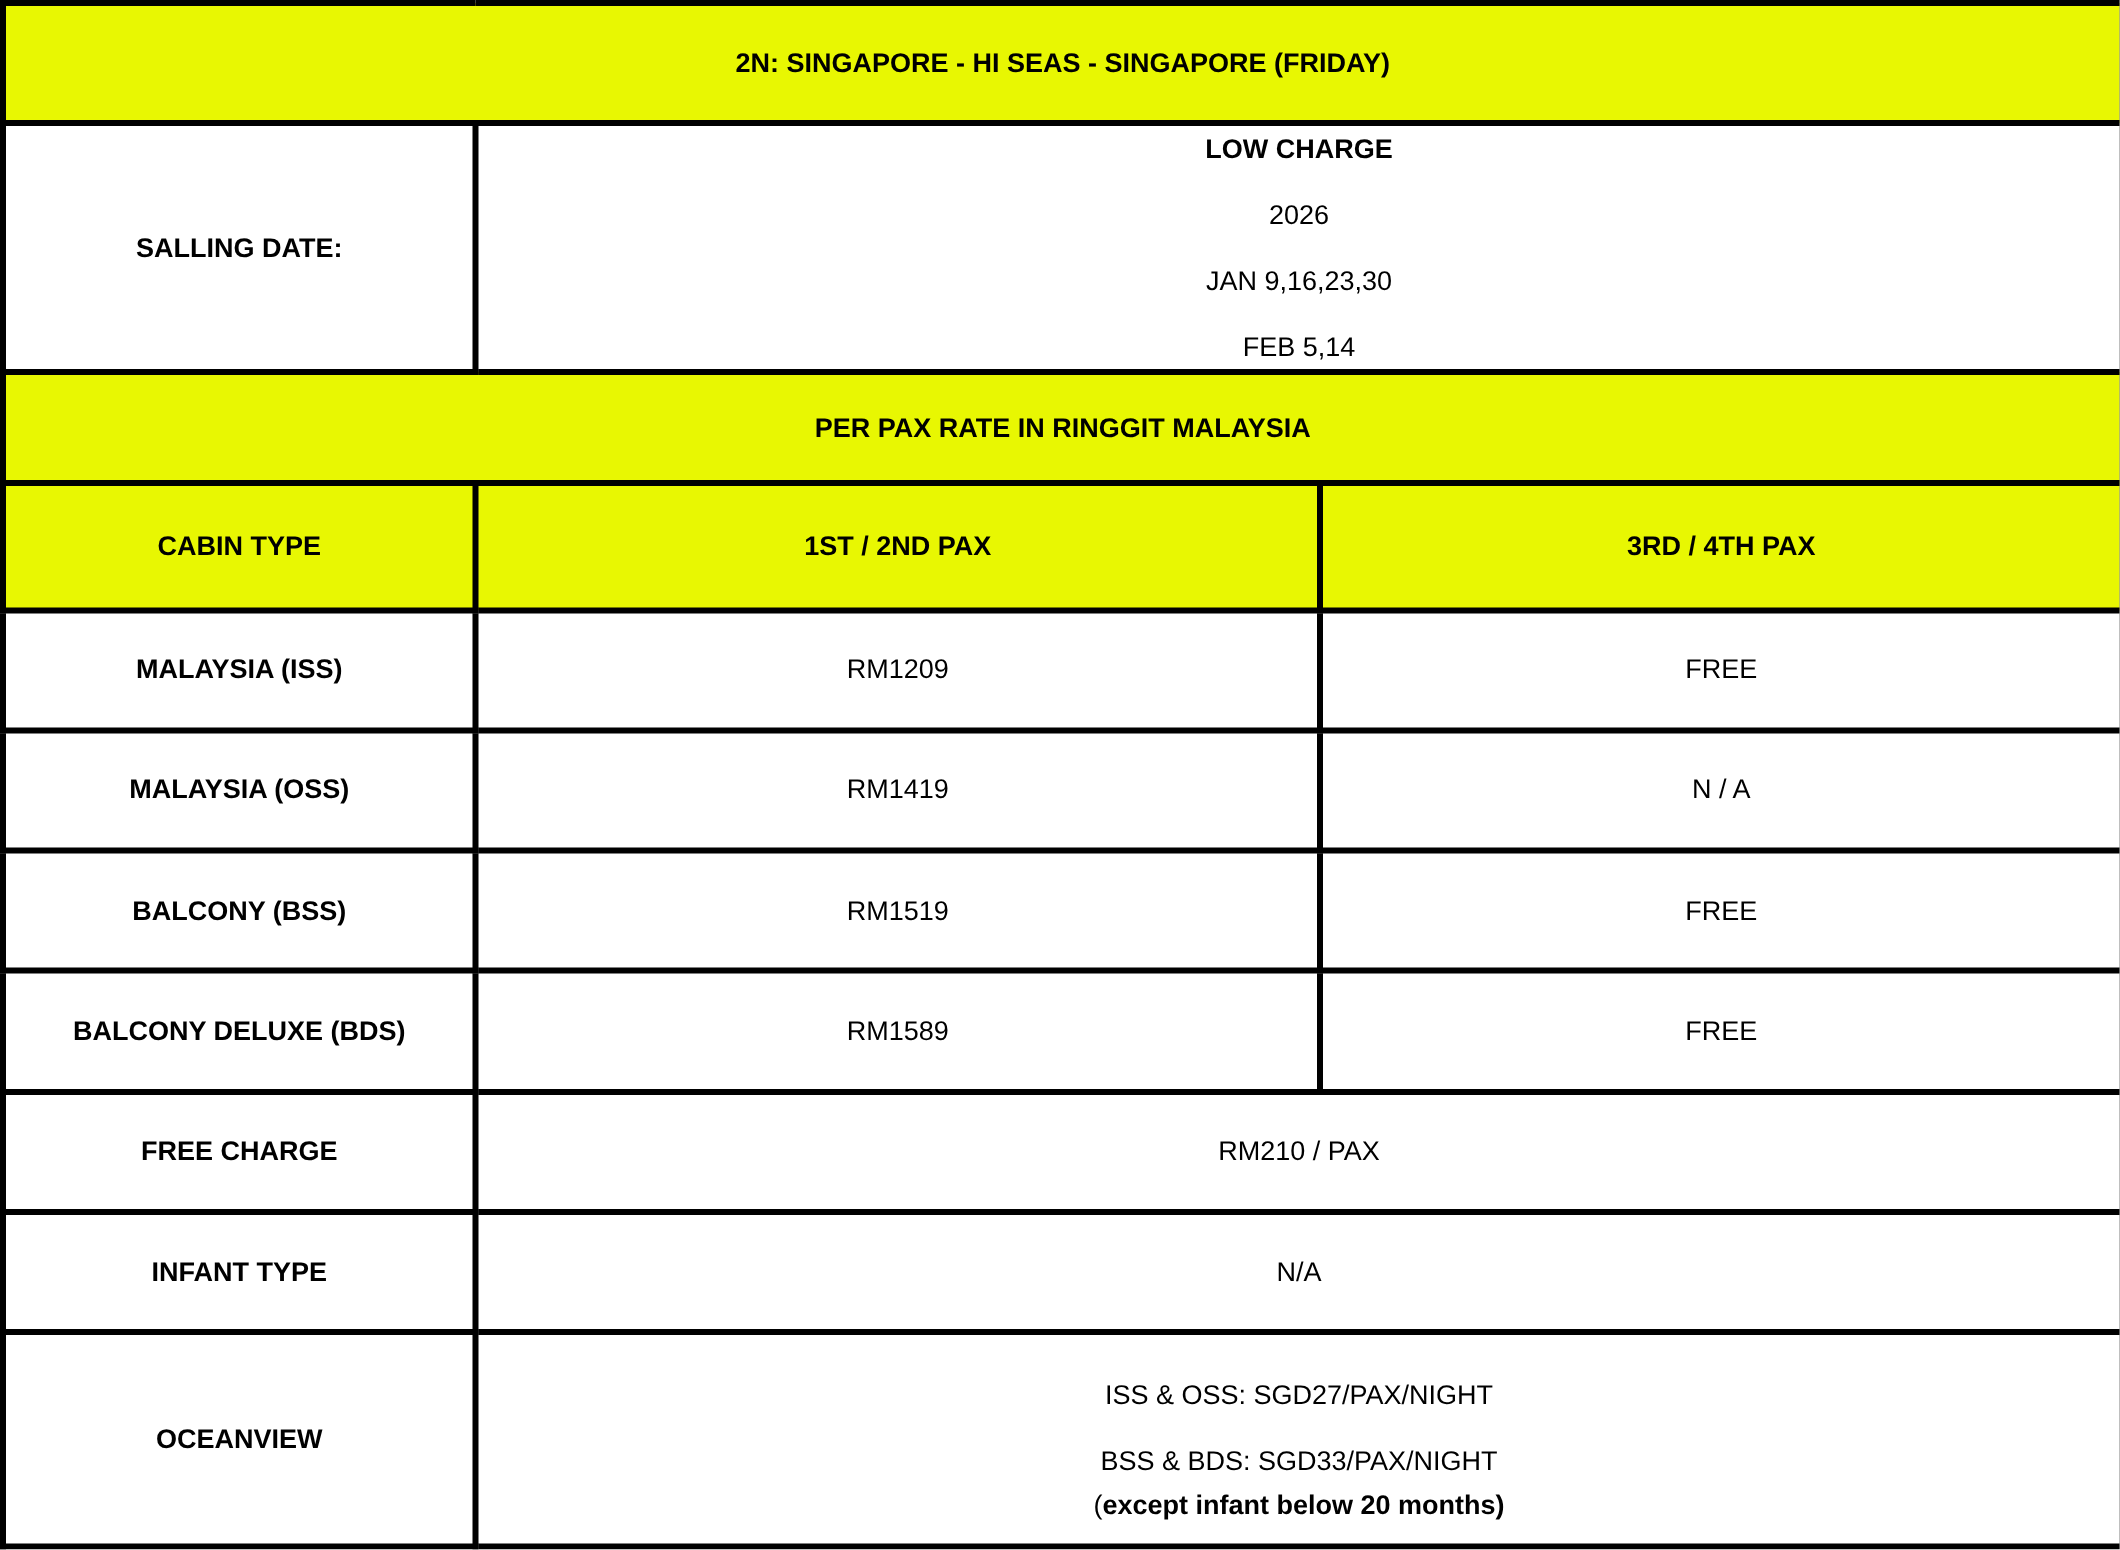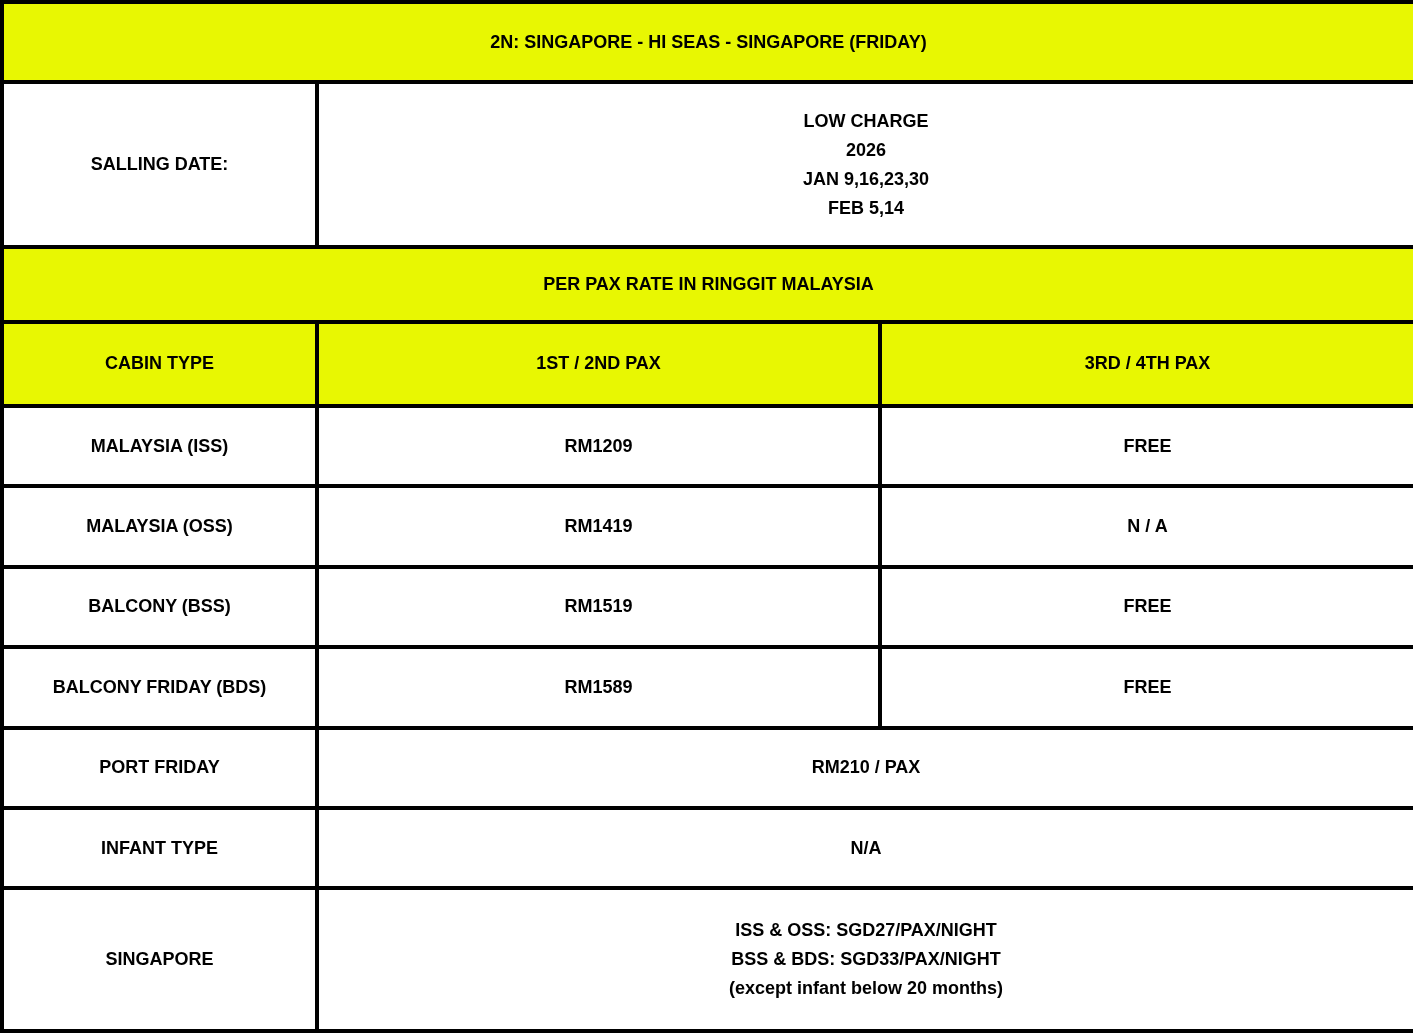--- a/index.html
+++ b/index.html
@@ -21,21 +21,21 @@
     vertical-align: middle;
     padding: 0;
     font-size: 18px;
     background: #ffffff;
     color: #000000;
   }
   .hl {
     background: #E8F702 !important;
   }
   .bold { font-weight: bold; }
-  .normal { font-weight: bold; }
+  .normal { font-weight: normal; margin-top: 15px; }
   .multiline { line-height: 29px; }
   .row-title        { height: 80px; }
   .row-sailing      { height: 164px; }
   .row-banner       { height: 74px; }
   .row-headers      { height: 84px; }
   .row-cabin        { height: 80px; }
   .row-extra        { height: 80px; }
   .row-gratuity     { height: 142px; }
 </style>
 </head>
@@ -82,37 +82,37 @@
     <td class="bold">MALAYSIA (OSS)</td>
     <td class="normal">RM1419</td>
     <td class="normal">N / A</td>
   </tr>
   <tr class="row-cabin">
     <td class="bold">BALCONY (BSS)</td>
     <td class="normal">RM1519</td>
     <td class="normal">FREE</td>
   </tr>
   <tr class="row-cabin">
-    <td class="bold">BALCONY FRIDAY (BDS)</td>
+    <td class="bold">BALCONY DELUXE (BDS)</td>
     <td class="normal">RM1589</td>
     <td class="normal">FREE</td>
   </tr>
 
   <tr class="row-extra">
-    <td class="bold">PORT FRIDAY</td>
+    <td class="bold">FREE CHARGE</td>
     <td colspan="2" class="normal">RM210 / PAX</td>
   </tr>
 
   <tr class="row-extra">
     <td class="bold">INFANT TYPE</td>
     <td colspan="2" class="normal">N/A</td>
   </tr>
 
   <tr class="row-gratuity">
-    <td class="bold">SINGAPORE</td>
+    <td class="bold">OCEANVIEW</td>
     <td colspan="2" class="multiline">
       <div class="normal">ISS &amp; OSS: SGD27/PAX/NIGHT</div>
       <div class="normal">BSS &amp; BDS: SGD33/PAX/NIGHT</div>
       <div>
         <span class="normal">(</span><span class="bold">except infant below 20 months)</span>
       </div>
     </td>
   </tr>
 </tbody>
   </table>

